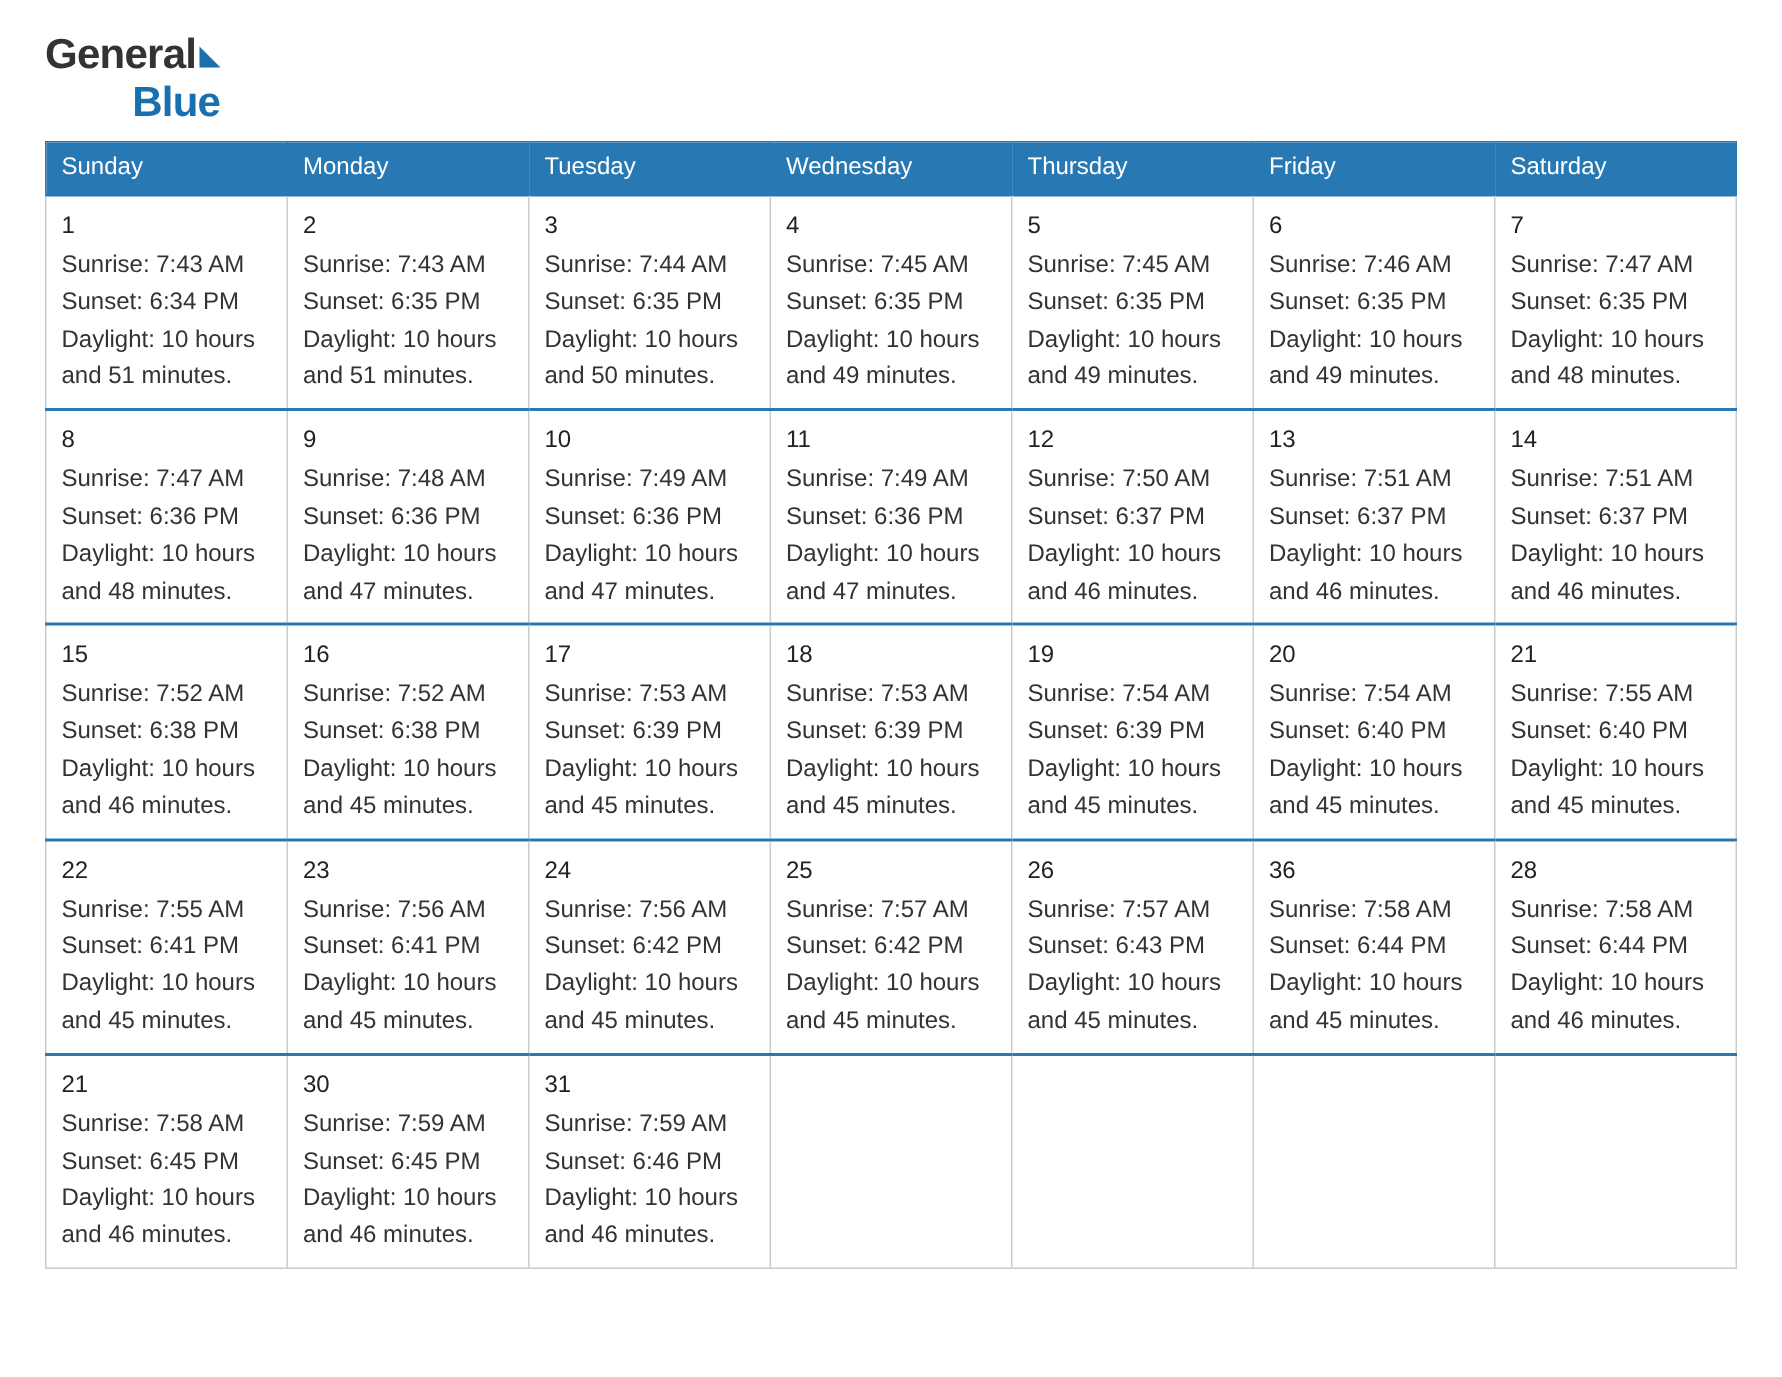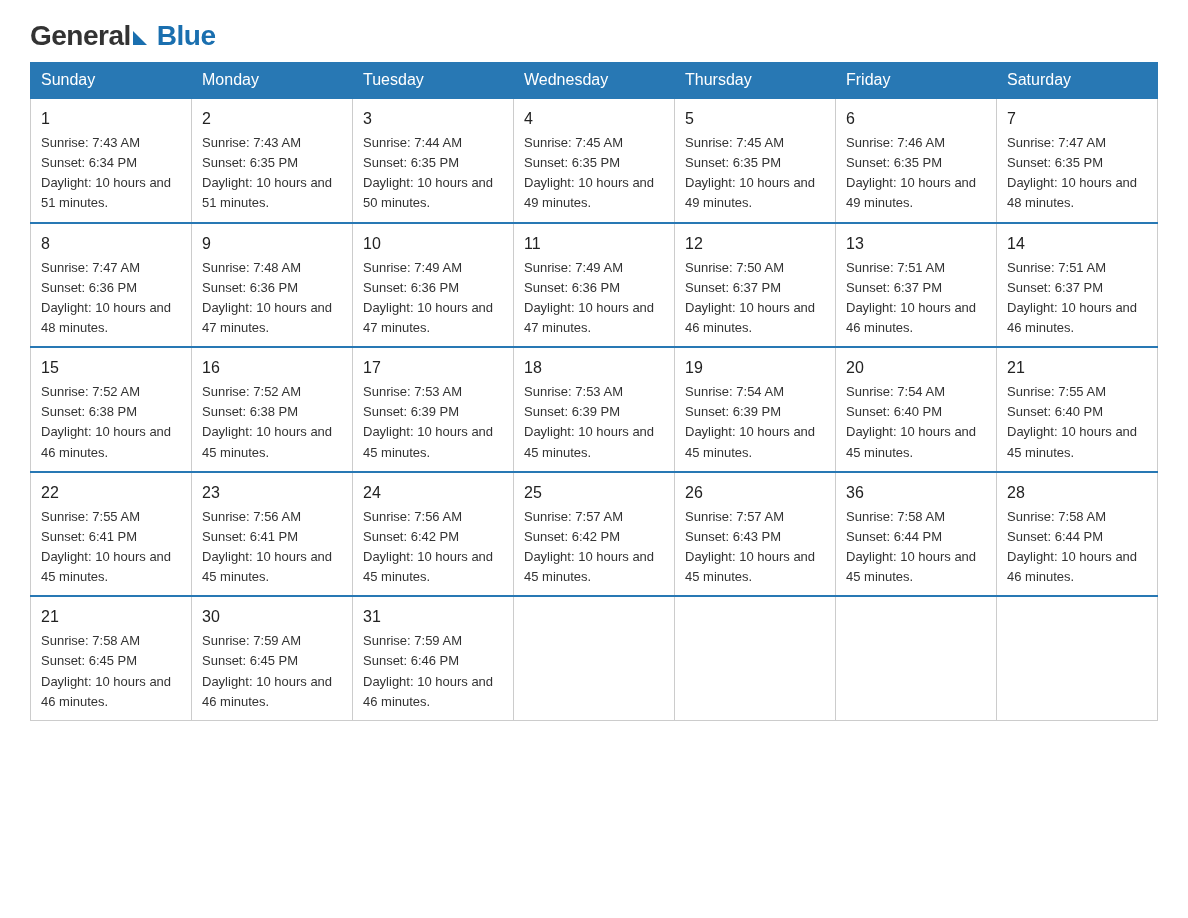--- a/index.html
+++ b/index.html
@@ -11,21 +11,21 @@
       min-height: 918px;
     }
     .header {
       display: flex;
       justify-content: space-between;
       align-items: flex-start;
       margin-bottom: 10px;
     }
     .logo {
       display: flex;
-      flex-direction: row;
+      flex-direction: column;
       align-items: flex-end;
     }
     .logo-top {
       display: flex;
       align-items: center;
     }
     .logo-text-general {
       font-size: 28px;
       font-weight: bold;
       color: #333;
@@ -90,21 +90,21 @@
       border-top: 2px solid #2878b4;
     }
     .day-number {
       font-size: 16px;
       font-weight: normal;
       color: #222;
       display: block;
       margin-bottom: 2px;
     }
     .day-info {
-      font-size: 13px;
+      font-size: 16px;
       color: #333;
       line-height: 1.55;
     }
     .calendar tr:last-child td {
       border-bottom: 1px solid #ccc;
     }
   </style>
 </head>
 <body>
 

